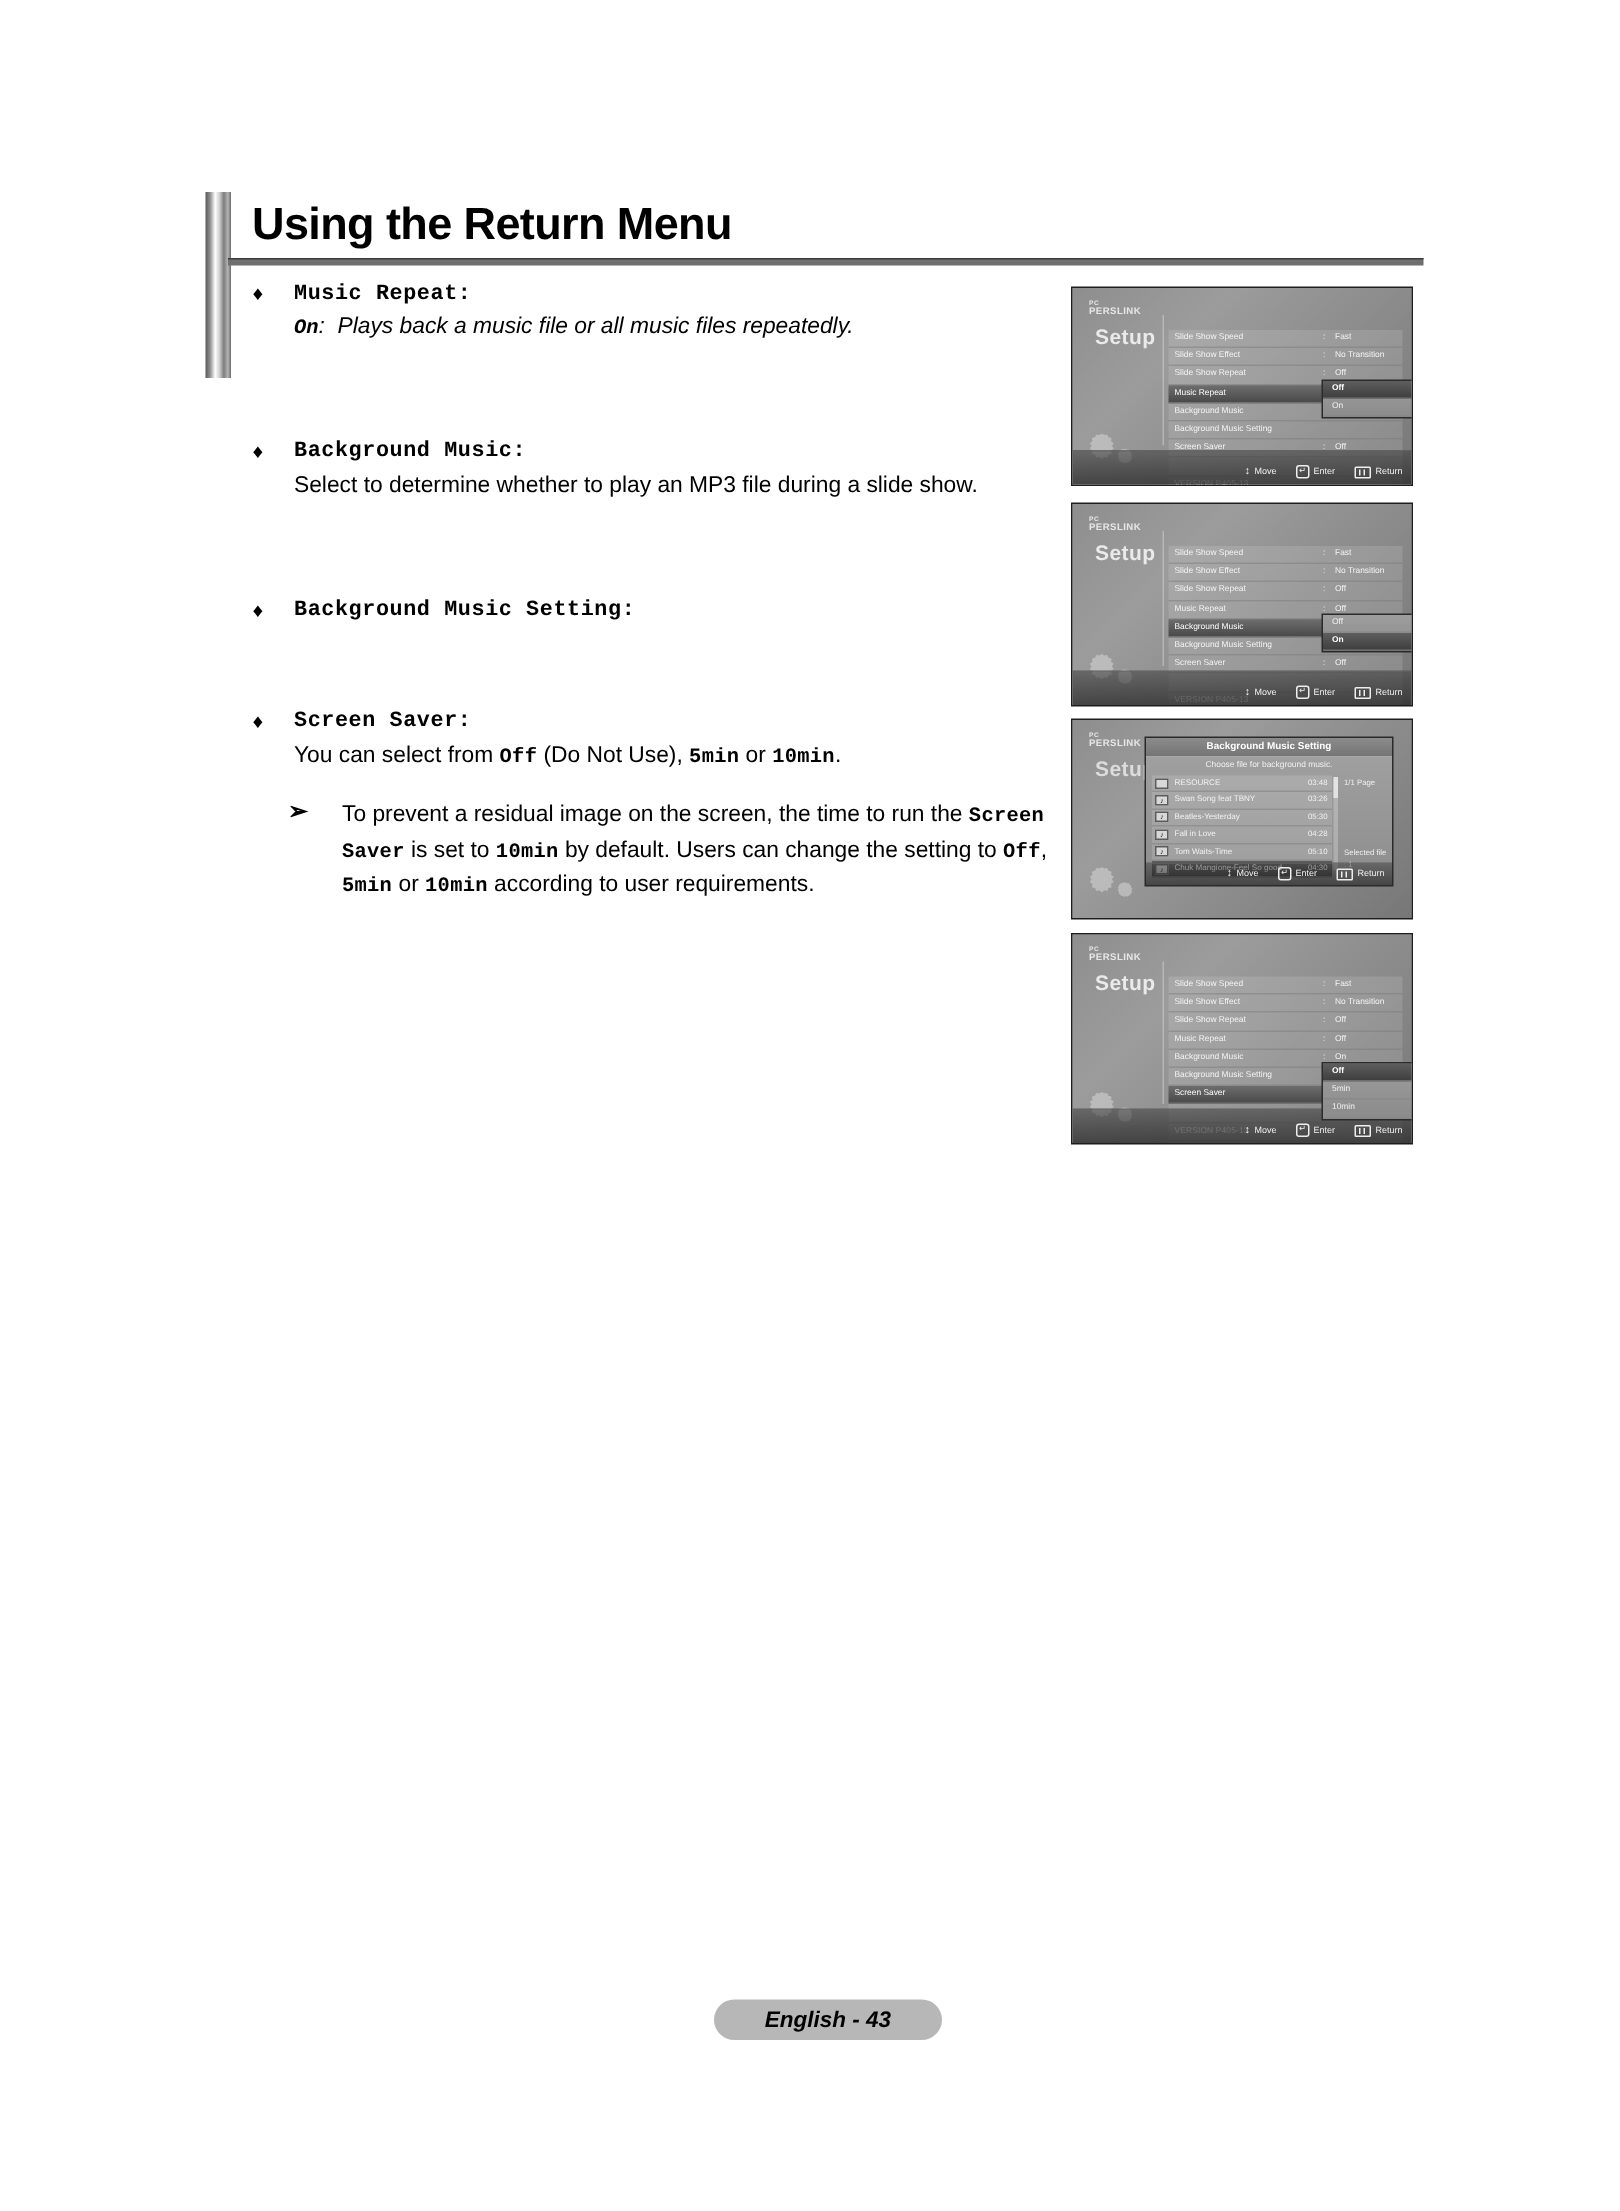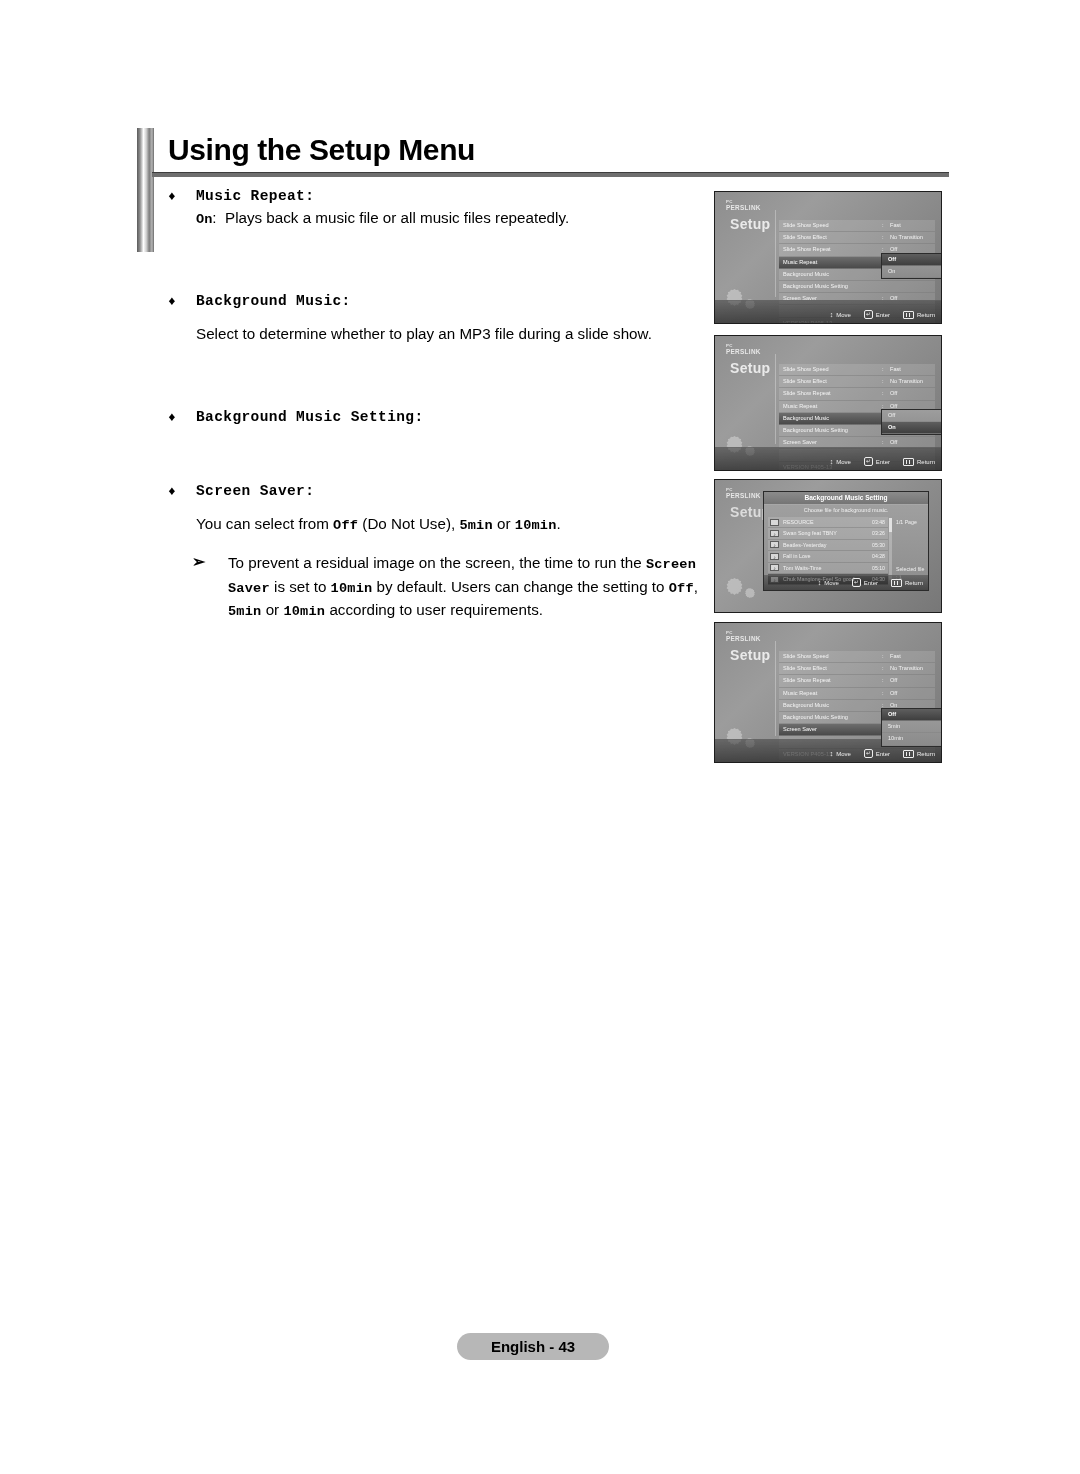--- a/index.html
+++ b/index.html
@@ -69,33 +69,34 @@
     position: absolute;
     left: 4px;
     top: 1px;
     font-size: 13px;
     line-height: 20px;
   }
   .para {
     padding-left: 32px;
     font-size: 15.2px;
     line-height: 21.5px;
-    margin-top: 12px;
+    margin-top: 2px;
   }
   .mono {
     font-family: "Liberation Mono", monospace;
     font-weight: bold;
     font-size: 13.6px;
     letter-spacing: 0.2px;
   }
   .defline {
     position: relative;
     padding-left: 32px;
     font-size: 15.2px;
     line-height: 23px;
+    font-style: italic;
   }
   .defline .term {
     font-family: "Liberation Mono", monospace;
     font-weight: bold;
     font-size: 13.6px;
   }
   .note {
     position: relative;
     padding-left: 64px;
     margin-top: 16px;
@@ -109,32 +110,33 @@
     font-size: 16px;
     font-weight: bold;
   }
   .gap-a { height: 60px; }
   .gap-b { height: 62px; }
   .gap-c { height: 54px; }
 
   
   .footer-pill {
     position: absolute;
-    left: 457px;
+    left: 476px;
     top: 1333px;
     width: 152px;
     height: 27px;
     background: #b7b7b7;
     border-radius: 14px;
     display: flex;
     align-items: center;
     justify-content: center;
     font-size: 15px;
     font-weight: bold;
     color: #000;
+    font-style: italic;
   }
 
   
   .shot {
     position: absolute;
     left: 714px;
     width: 228px;
     background: linear-gradient(135deg, #8e8e8e 0%, #9c9c9c 30%, #8a8a8a 65%, #777 100%);
     border: 1px solid #1d1d1d;
     box-sizing: border-box;
@@ -354,21 +356,21 @@
     border-top:1px solid rgba(200,200,200,0.25);
   }
   .bgm-bot .hints { bottom: 3px; right: 5px; }
 
   .shot-3 .setup-label { color: #dcdcdc; }
 </style>
 </head>
 <body>
 
 <div class="title-bar-deco"></div>
-<div class="page-title">Using the Setup Menu</div>
+<div class="page-title">Using the Return Menu</div>
 <div class="title-rule"></div>
 
 <div class="content">
 
   <div class="section">
     <div class="bullet-head">
       <span class="dia">♦</span>
       <span>Music Repeat:</span>
     </div>
     <div class="defline">

